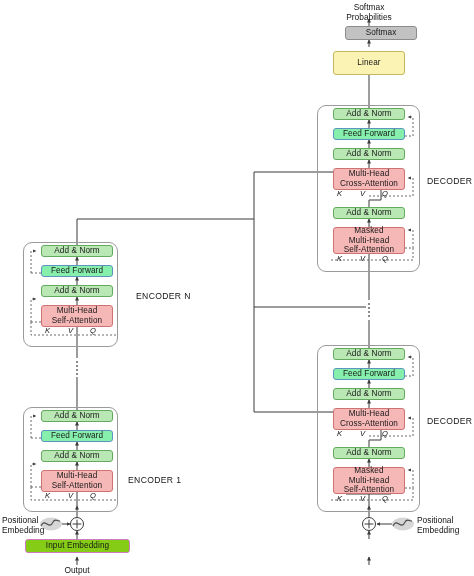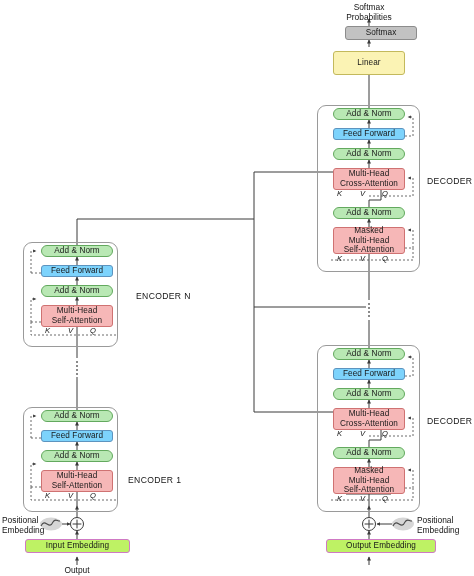--- a/index.html
+++ b/index.html
@@ -29,26 +29,26 @@
     display:flex;
     align-items:center;
     justify-content:center;
     text-align:center;
     font-size:8.2px;
     line-height:1.18;
     letter-spacing:.1px;
     color:#181818;
     white-space:pre-line;
   }
-  .n-addnorm{background:#b9e8b4;border-color:#63a95e;border-radius:6px;}
-  .n-ff{background:#7dd3fc;border-color:#5d94bf;}
+  .n-addnorm{background:#b9e8b4;border-color:#63a95e;}
+  .n-ff{background:#86efac;border-color:#5d94bf;}
   .n-attn{background:#f6b7b7;border-color:#cf7272;}
   .n-linear{background:#fbf3b4;border-color:#c3b95c;}
   .n-softmax{background:#c2c2c2;border-color:#8c8c8c;margin-left:12px;}
-  .n-embed{background:#bef264;border-color:#cf79c4;}
+  .n-embed{background:#84cc16;border-color:#cf79c4;}
 
   
   .caption{
     position:absolute;
     font-size:8.4px;
     color:#141414;
     white-space:pre-line;
     line-height:1.22;
   }
   .caption.ctr{text-align:center;}
@@ -310,18 +310,17 @@
   <div class="node n-linear" style="left:333px;top:51px;width:72px;height:24px;">Linear</div>
   <div class="node n-softmax" style="left:333px;top:26px;width:72px;height:14px;">Softmax</div>
   <div class="caption ctr" style="left:329px;top:2px;width:80px;">Softmax
 Probabilities</div>
 
   <div class="node n-embed" style="left:25px;top:539px;width:105px;height:14px;">Input Embedding</div>
   <div class="caption ctr" style="left:47px;top:565px;width:60px;">Output</div>
   <div class="caption" style="left:2px;top:515px;width:40px;text-align:left;">Positional
 Embedding</div>
 
-  <div class="node n-embed" style="left:326px;top:539px;width:110px;height:14px;">Output Embedding</div>
   <div class="caption ctr" style="left:340px;top:565px;width:60px;margin-top:37px;">Targets</div>
   <div class="caption" style="left:417px;top:515px;width:56px;text-align:left;">Positional
 Embedding</div>
 
 </div>
 
 </body></html>

